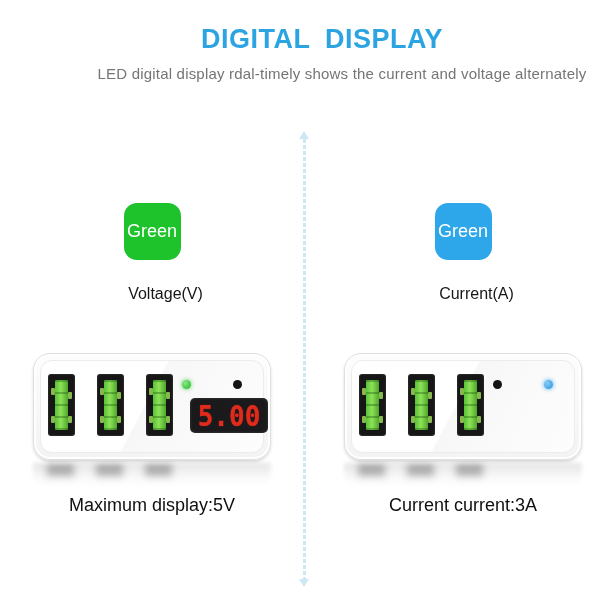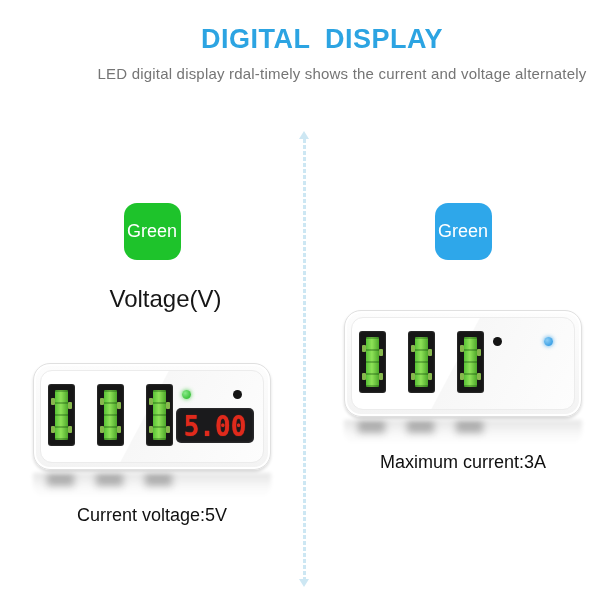--- a/index.html
+++ b/index.html
@@ -49,21 +49,21 @@
   .panel-right { left:313px; }
 
   .badge {
     width:57px; height:57px; border-radius:13px;
     display:flex; align-items:center; justify-content:center;
     color:#ffffff; font-size:18px;
   }
   .badge-green { background:#1ec32b; }
   .badge-blue  { background:#2ea7ea; }
 
-  .mode-label { margin-top:25px; font-size:24px; color:#161616;margin-left:27px; }
+  .mode-label { margin-top:25px; font-size:16px; color:#161616;margin-left:27px; }
 
   
   .charger {
     margin-top:50px; position:relative; width:238px; height:107px;
     border-radius:17px; border:1px solid #e0e0e0;
     background:linear-gradient(180deg,#fdfdfd 0%,#f3f3f3 100%);
     box-shadow:0 2px 3px rgba(0,0,0,0.14), inset 0 0 0 2px #ffffff;
   }
   .charger::before {            
     content:""; position:absolute; inset:6px; border-radius:12px;
@@ -97,21 +97,21 @@
     background:radial-gradient(circle at 35% 35%, #8aea8a, #1db31d);
     box-shadow:0 0 4px rgba(60,200,60,0.9);
   }
   .led-blue-on {
     background:radial-gradient(circle at 35% 35%, #8bcdf5, #1c8fe0);
     box-shadow:0 0 4px rgba(45,159,232,0.9);
   }
   .led-off { background:#141414; }
 
   .display {
-    position:absolute; left:142px; top:44px; width:78px; height:35px;
+    position:absolute; left:156px; top:44px; width:78px; height:35px;
     background:#1a1a1c; border-radius:5px;
     display:flex; align-items:center; justify-content:center;
     box-shadow:inset 0 0 3px rgba(255,255,255,0.18);
   }
   .digits {
     font-family:"DejaVu Sans Mono", monospace; font-weight:bold;
     font-size:26px; color:#e02a1c; transform:scaleY(1.08);
     text-shadow:0 0 1px rgba(224,42,28,0.85);
   }
 
@@ -160,39 +160,40 @@
           <div class="usb-tongue"></div>
         </div>
       <span class="led led-pos-a led-green-on"></span>
       <span class="led led-pos-b led-off"></span>
       <div class="display">
         <span class="digits">5.00</span>
       </div>
     </div>
     <div class="reflection"></div>
 
-    <div class="caption">Current voltage:5V</div>
+    <div class="caption">Maximum display:5V</div>
   </section>
 
   <section class="panel panel-right">
     <div class="badge badge-blue">
       <span>Green</span>
     </div>
+    <div class="mode-label">Current(A)</div>
 
     <div class="charger">
       <div class="usb-port usb-port-1">
           <div class="usb-tongue"></div>
         </div>
       <div class="usb-port usb-port-2">
           <div class="usb-tongue"></div>
         </div>
       <div class="usb-port usb-port-3">
           <div class="usb-tongue"></div>
         </div>
       <span class="led led-pos-a led-off"></span>
       <span class="led led-pos-b led-blue-on"></span>
     </div>
     <div class="reflection"></div>
 
-    <div class="caption">Maximum current:3A</div>
+    <div class="caption">Current current:3A</div>
   </section>
 
 </div>
 
 </body></html>

